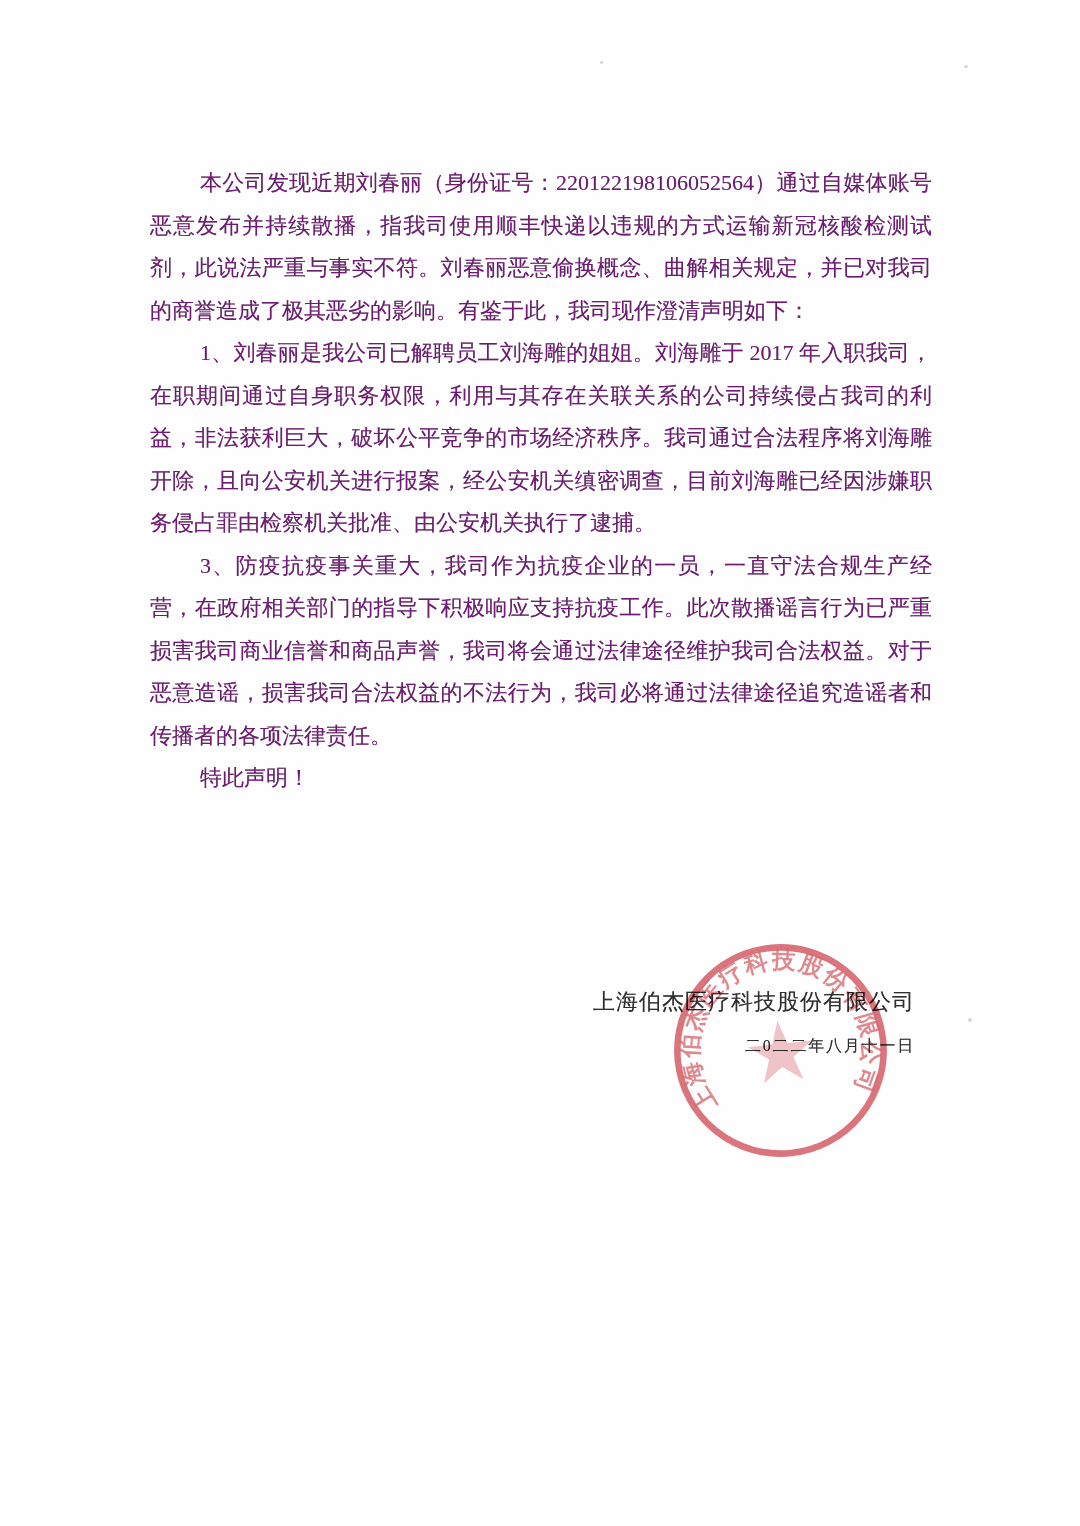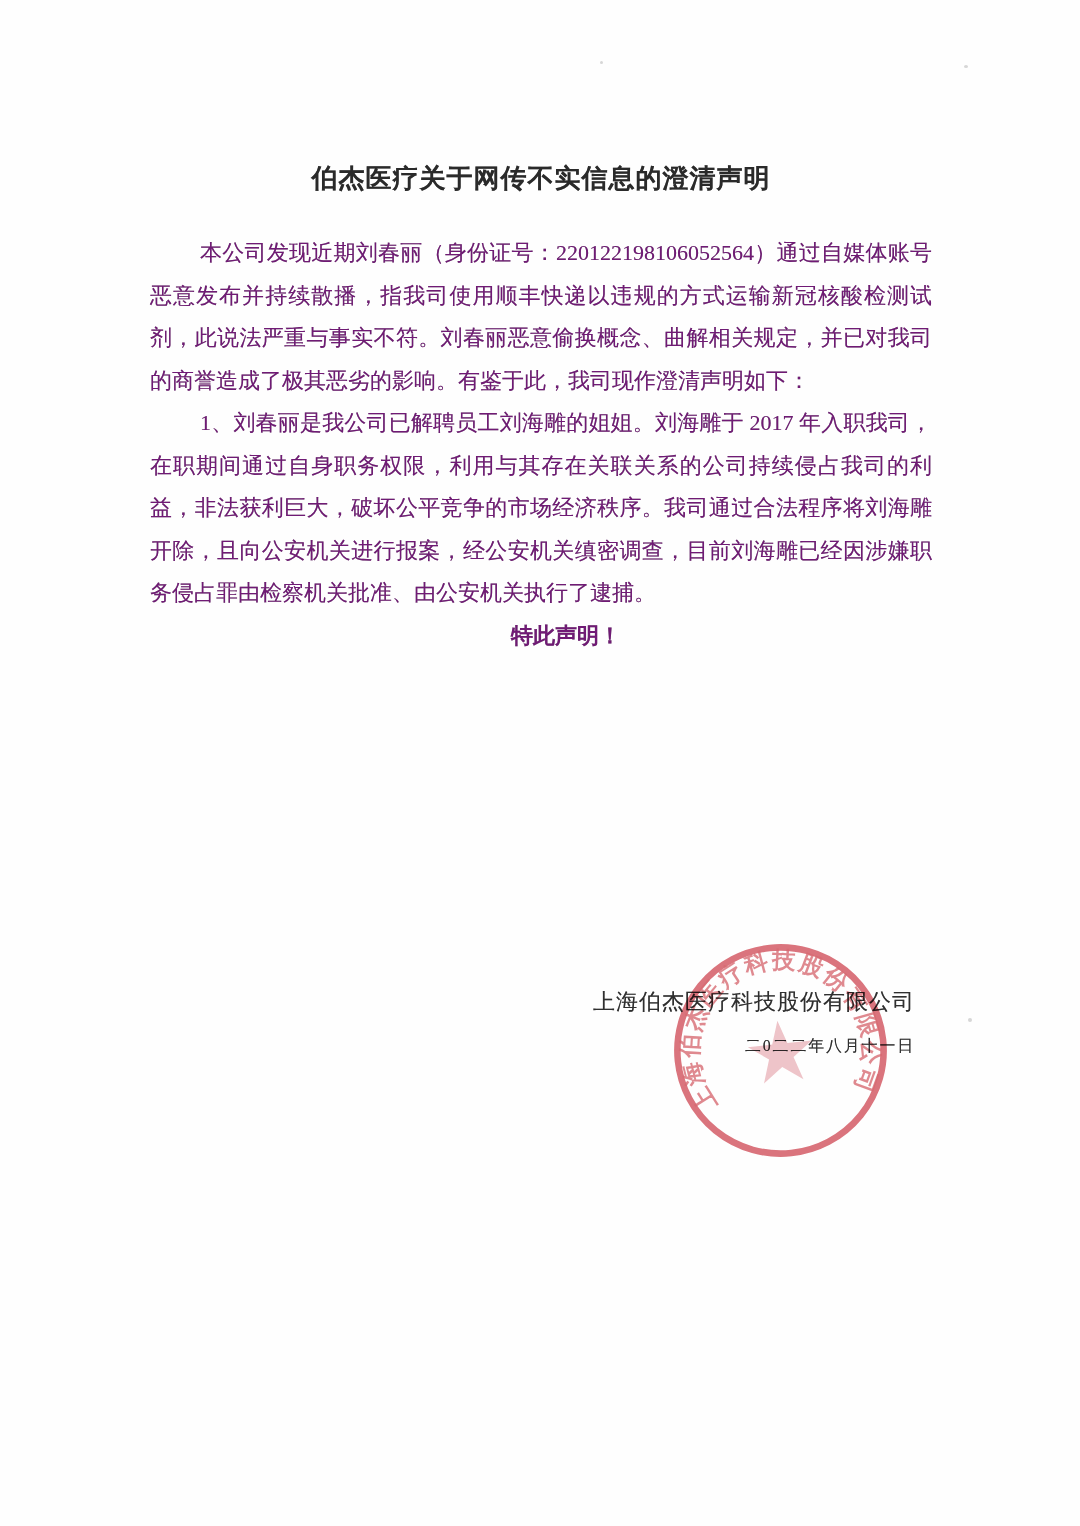--- a/index.html
+++ b/index.html
@@ -36,22 +36,21 @@
     margin: 0;
     font-size: 22px;
     line-height: 42.5px;
     text-align: justify;
     text-justify: inter-ideograph;
     text-indent: 50px;
     color: #701a75;
     text-shadow: 0 0 0.6px rgba(70,70,70,0.55);
   }
   .para.closing {
-    text-align: center;
-    font-weight: bold;
+    text-align: left;
   }
   .signature {
     position: absolute;
     top: 980px;
     right: 165px;
     text-align: right;
     color: #2f2f2f;
     text-shadow: 0 0 0.6px rgba(70,70,70,0.55);
   }
   .sig-company {
@@ -100,27 +99,27 @@
 </head>
 <body>
 
 <div class="page">
 
   <div class="speck s1"></div>
   <div class="speck s2"></div>
   <div class="speck s3"></div>
 
   <div class="content">
-    <h1 class="title">伯杰医疗关于网传不实信息的澄清声明</h1>
 
     <p class="para">本公司发现近期刘春丽（身份证号：220122198106052564）通过自媒体账号恶意发布并持续散播，指我司使用顺丰快递以违规的方式运输新冠核酸检测试剂，此说法严重与事实不符。刘春丽恶意偷换概念、曲解相关规定，并已对我司的商誉造成了极其恶劣的影响。有鉴于此，我司现作澄清声明如下：</p>
 
     <p class="para">1、刘春丽是我公司已解聘员工刘海雕的姐姐。刘海雕于 2017 年入职我司，在职期间通过自身职务权限，利用与其存在关联关系的公司持续侵占我司的利益，非法获利巨大，破坏公平竞争的市场经济秩序。我司通过合法程序将刘海雕开除，且向公安机关进行报案，经公安机关缜密调查，目前刘海雕已经因涉嫌职务侵占罪由检察机关批准、由公安机关执行了逮捕。</p>
 
 
+    <p class="para">3、防疫抗疫事关重大，我司作为抗疫企业的一员，一直守法合规生产经营，在政府相关部门的指导下积极响应支持抗疫工作。此次散播谣言行为已严重损害我司商业信誉和商品声誉，我司将会通过法律途径维护我司合法权益。对于恶意造谣，损害我司合法权益的不法行为，我司必将通过法律途径追究造谣者和传播者的各项法律责任。</p>
 
     <p class="para closing">特此声明！</p>
   </div>
 
   <div class="signature">
     <div class="sig-company">上海伯杰医疗科技股份有限公司</div>
     <div class="sig-date">二0二二年八月十一日</div>
   </div>
 
   <svg class="stamp" viewBox="0 0 240 240" xmlns="http://www.w3.org/2000/svg">

